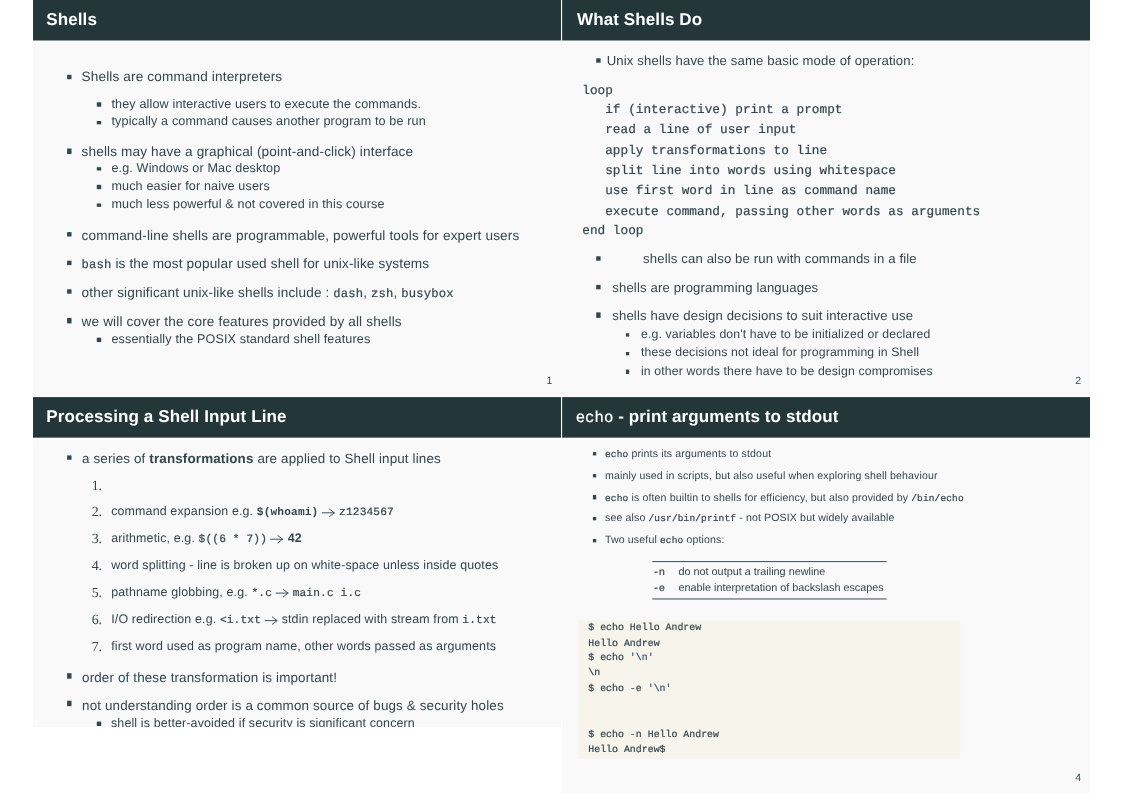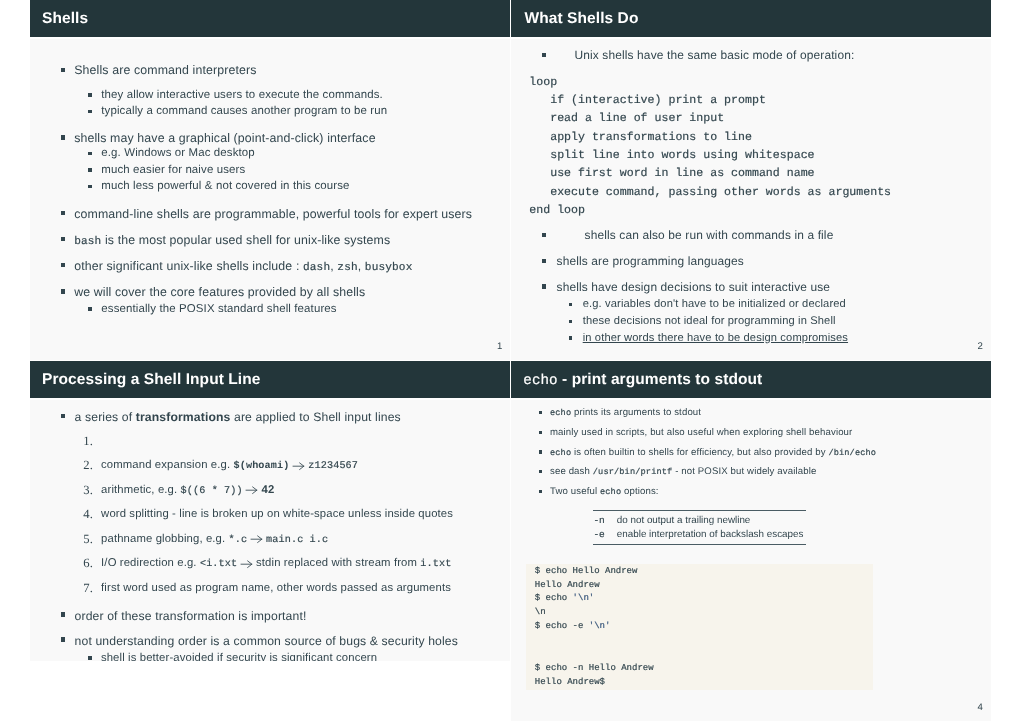--- a/index.html
+++ b/index.html
@@ -60,41 +60,41 @@
 <div class="line" style="left:44.2px;top:286.18px;font-size:12.35px;"><span>we will cover the core features provided by all shells</span></div>
 <span class="sq" style="left:57.9px;top:307.1px;width:3.7px;height:3.7px;"></span>
 <div class="line" style="left:71.3px;top:303.64px;font-size:11.45px;"><span>essentially the POSIX standard shell features</span></div>
 <div class="pageno" style="left:466.9px;top:341.79px;">1</div>
 </div>
 <div class="slide" style="left:510.5px;top:0px;width:480.5px;height:360px;">
 <div class="titlebar"></div>
 <div class="titlegap"></div>
 <div class="title" style="left:14px;top:11.4px;font-size:15.5px;">What Shells Do</div>
 <span class="sq" style="left:31.6px;top:53.0px;width:4.2px;height:4.2px;"></span>
-<div class="line" style="left:64px;top:50.38px;font-size:11.95px;"><span>Unix shells have the same basic mode of operation:</span></div>
+<div class="line" style="left:41px;top:50.38px;font-size:11.95px;"><span>Unix shells have the same basic mode of operation:</span></div>
 <div class="code" style="left:18.8px;top:76.97px;font-size:11.6px;">loop</div>
 <div class="code" style="left:18.8px;top:95.23px;font-size:11.6px;">   if (interactive) print a prompt</div>
 <div class="code" style="left:18.8px;top:113.49px;font-size:11.6px;">   read a line of user input</div>
 <div class="code" style="left:18.8px;top:131.75px;font-size:11.6px;">   apply transformations to line</div>
 <div class="code" style="left:18.8px;top:150.01px;font-size:11.6px;">   split line into words using whitespace</div>
 <div class="code" style="left:18.8px;top:168.27px;font-size:11.6px;">   use first word in line as command name</div>
 <div class="code" style="left:18.8px;top:186.53px;font-size:11.6px;">   execute command, passing other words as arguments</div>
 <div class="code" style="left:18.8px;top:204.79px;font-size:11.6px;">end loop</div>
 <span class="sq" style="left:31.6px;top:233.0px;width:4.2px;height:4.2px;"></span>
 <div class="line" style="left:46.1px;top:230.38px;font-size:11.95px;padding-left:28px;"><span>shells can also be run with commands in a file</span></div>
 <span class="sq" style="left:31.6px;top:258.8px;width:4.2px;height:4.2px;"></span>
 <div class="line" style="left:46.1px;top:256.18px;font-size:11.95px;"><span>shells are programming languages</span></div>
 <span class="sq" style="left:31.6px;top:284.4px;width:4.2px;height:4.2px;"></span>
 <div class="line" style="left:46.1px;top:281.78px;font-size:11.95px;"><span>shells have design decisions to suit interactive use</span></div>
 <span class="sq" style="left:58.3px;top:302.5px;width:3.7px;height:3.7px;"></span>
 <div class="line" style="left:72.2px;top:299.36px;font-size:11.15px;"><span>e.g. variables don't have to be initialized or declared</span></div>
 <span class="sq" style="left:58.3px;top:319.5px;width:3.7px;height:3.7px;"></span>
 <div class="line" style="left:72.2px;top:316.36px;font-size:11.15px;"><span>these decisions not ideal for programming in Shell</span></div>
 <span class="sq" style="left:58.3px;top:336.1px;width:3.7px;height:3.7px;"></span>
-<div class="line" style="left:72.2px;top:332.96px;font-size:11.15px;text-decoration:underline;"><span>in other words there have to be design compromises</span></div>
+<div class="line" style="left:72.2px;top:332.96px;font-size:11.15px;"><span>in other words there have to be design compromises</span></div>
 <div class="pageno" style="left:467.1px;top:341.79px;">2</div>
 </div>
 <div class="slide" style="left:30px;top:361px;width:479.5px;height:300px;">
 <div class="titlebar"></div>
 <div class="titlegap"></div>
 <div class="title" style="left:12px;top:11.4px;font-size:15.5px;">Processing a Shell Input Line</div>
 <span class="sq" style="left:30.9px;top:52.5px;width:4.6px;height:4.6px;"></span>
 <div class="line" style="left:44.6px;top:50.09px;font-size:12.2px;"><span>a series of </span><span class="b">transformations</span><span> are applied to Shell input lines</span></div>
 <div class="num" style="left:53.3px;top:73.80px;font-size:12.66px;font-family:'Liberation Serif',serif;">1.</div>
 <div class="num" style="left:53.3px;top:98.27px;font-size:12.66px;font-family:'Liberation Serif',serif;">2.</div>
@@ -131,21 +131,21 @@
 <div class="titlebar"></div>
 <div class="titlegap"></div>
 <div class="title" style="left:12.8px;top:11.4px;font-size:15.5px;"><span class="mono">echo</span><span> - print arguments to stdout</span></div>
 <span class="sq" style="left:28.3px;top:49.7px;width:3.5px;height:3.5px;"></span>
 <div class="line" style="left:39.5px;top:47.29px;font-size:9.6px;"><span class="mono">echo</span><span> prints its arguments to stdout</span></div>
 <span class="sq" style="left:28.3px;top:69.5px;width:3.5px;height:3.5px;"></span>
 <div class="line" style="left:39.5px;top:67.09px;font-size:9.6px;"><span>mainly used in scripts, but also useful when exploring shell behaviour</span></div>
 <span class="sq" style="left:28.3px;top:89.2px;width:3.5px;height:3.5px;"></span>
 <div class="line" style="left:39.5px;top:86.79px;font-size:9.6px;"><span class="mono">echo</span><span> is often builtin to shells for efficiency, but also provided by </span><span class="mono">/bin/echo</span></div>
 <span class="sq" style="left:28.3px;top:108.7px;width:3.5px;height:3.5px;"></span>
-<div class="line" style="left:39.5px;top:106.29px;font-size:9.6px;"><span>see dash </span><span class="mono">/usr/bin/printf</span><span> - not POSIX but widely available</span></div>
+<div class="line" style="left:39.5px;top:106.29px;font-size:9.6px;"><span>see also </span><span class="mono">/usr/bin/printf</span><span> - not POSIX but widely available</span></div>
 <span class="sq" style="left:28.3px;top:128.5px;width:3.5px;height:3.5px;"></span>
 <div class="line" style="left:39.5px;top:126.09px;font-size:9.6px;"><span>Two useful </span><span class="mono">echo</span><span> options:</span></div>
 <div class="rule" style="left:82.1px;top:149px;width:213.4px;height:1.4px;"></div>
 <div class="rule" style="left:82.1px;top:182.6px;width:213.4px;height:1.4px;"></div>
 <div class="opt" style="left:83.1px;top:155.36px;font-size:9.5px;font-family:'Liberation Mono',monospace;-webkit-text-stroke:0.18px #33464e;letter-spacing:-0.4px;">-n</div>
 <div class="opt" style="left:106.3px;top:154.96px;font-size:9.85px;">do not output a trailing newline</div>
 <div class="opt" style="left:83.1px;top:169.06px;font-size:9.5px;font-family:'Liberation Mono',monospace;-webkit-text-stroke:0.18px #33464e;letter-spacing:-0.4px;">-e</div>
 <div class="opt" style="left:106.3px;top:168.66px;font-size:9.85px;">enable interpretation of backslash escapes</div>
 <div class="termbox" style="left:15.5px;top:203px;width:347px;height:126px;"></div>
 <div class="termline" style="left:24.3px;top:205.59px;font-size:9.0px;"><span>$ echo Hello Andrew</span></div>

